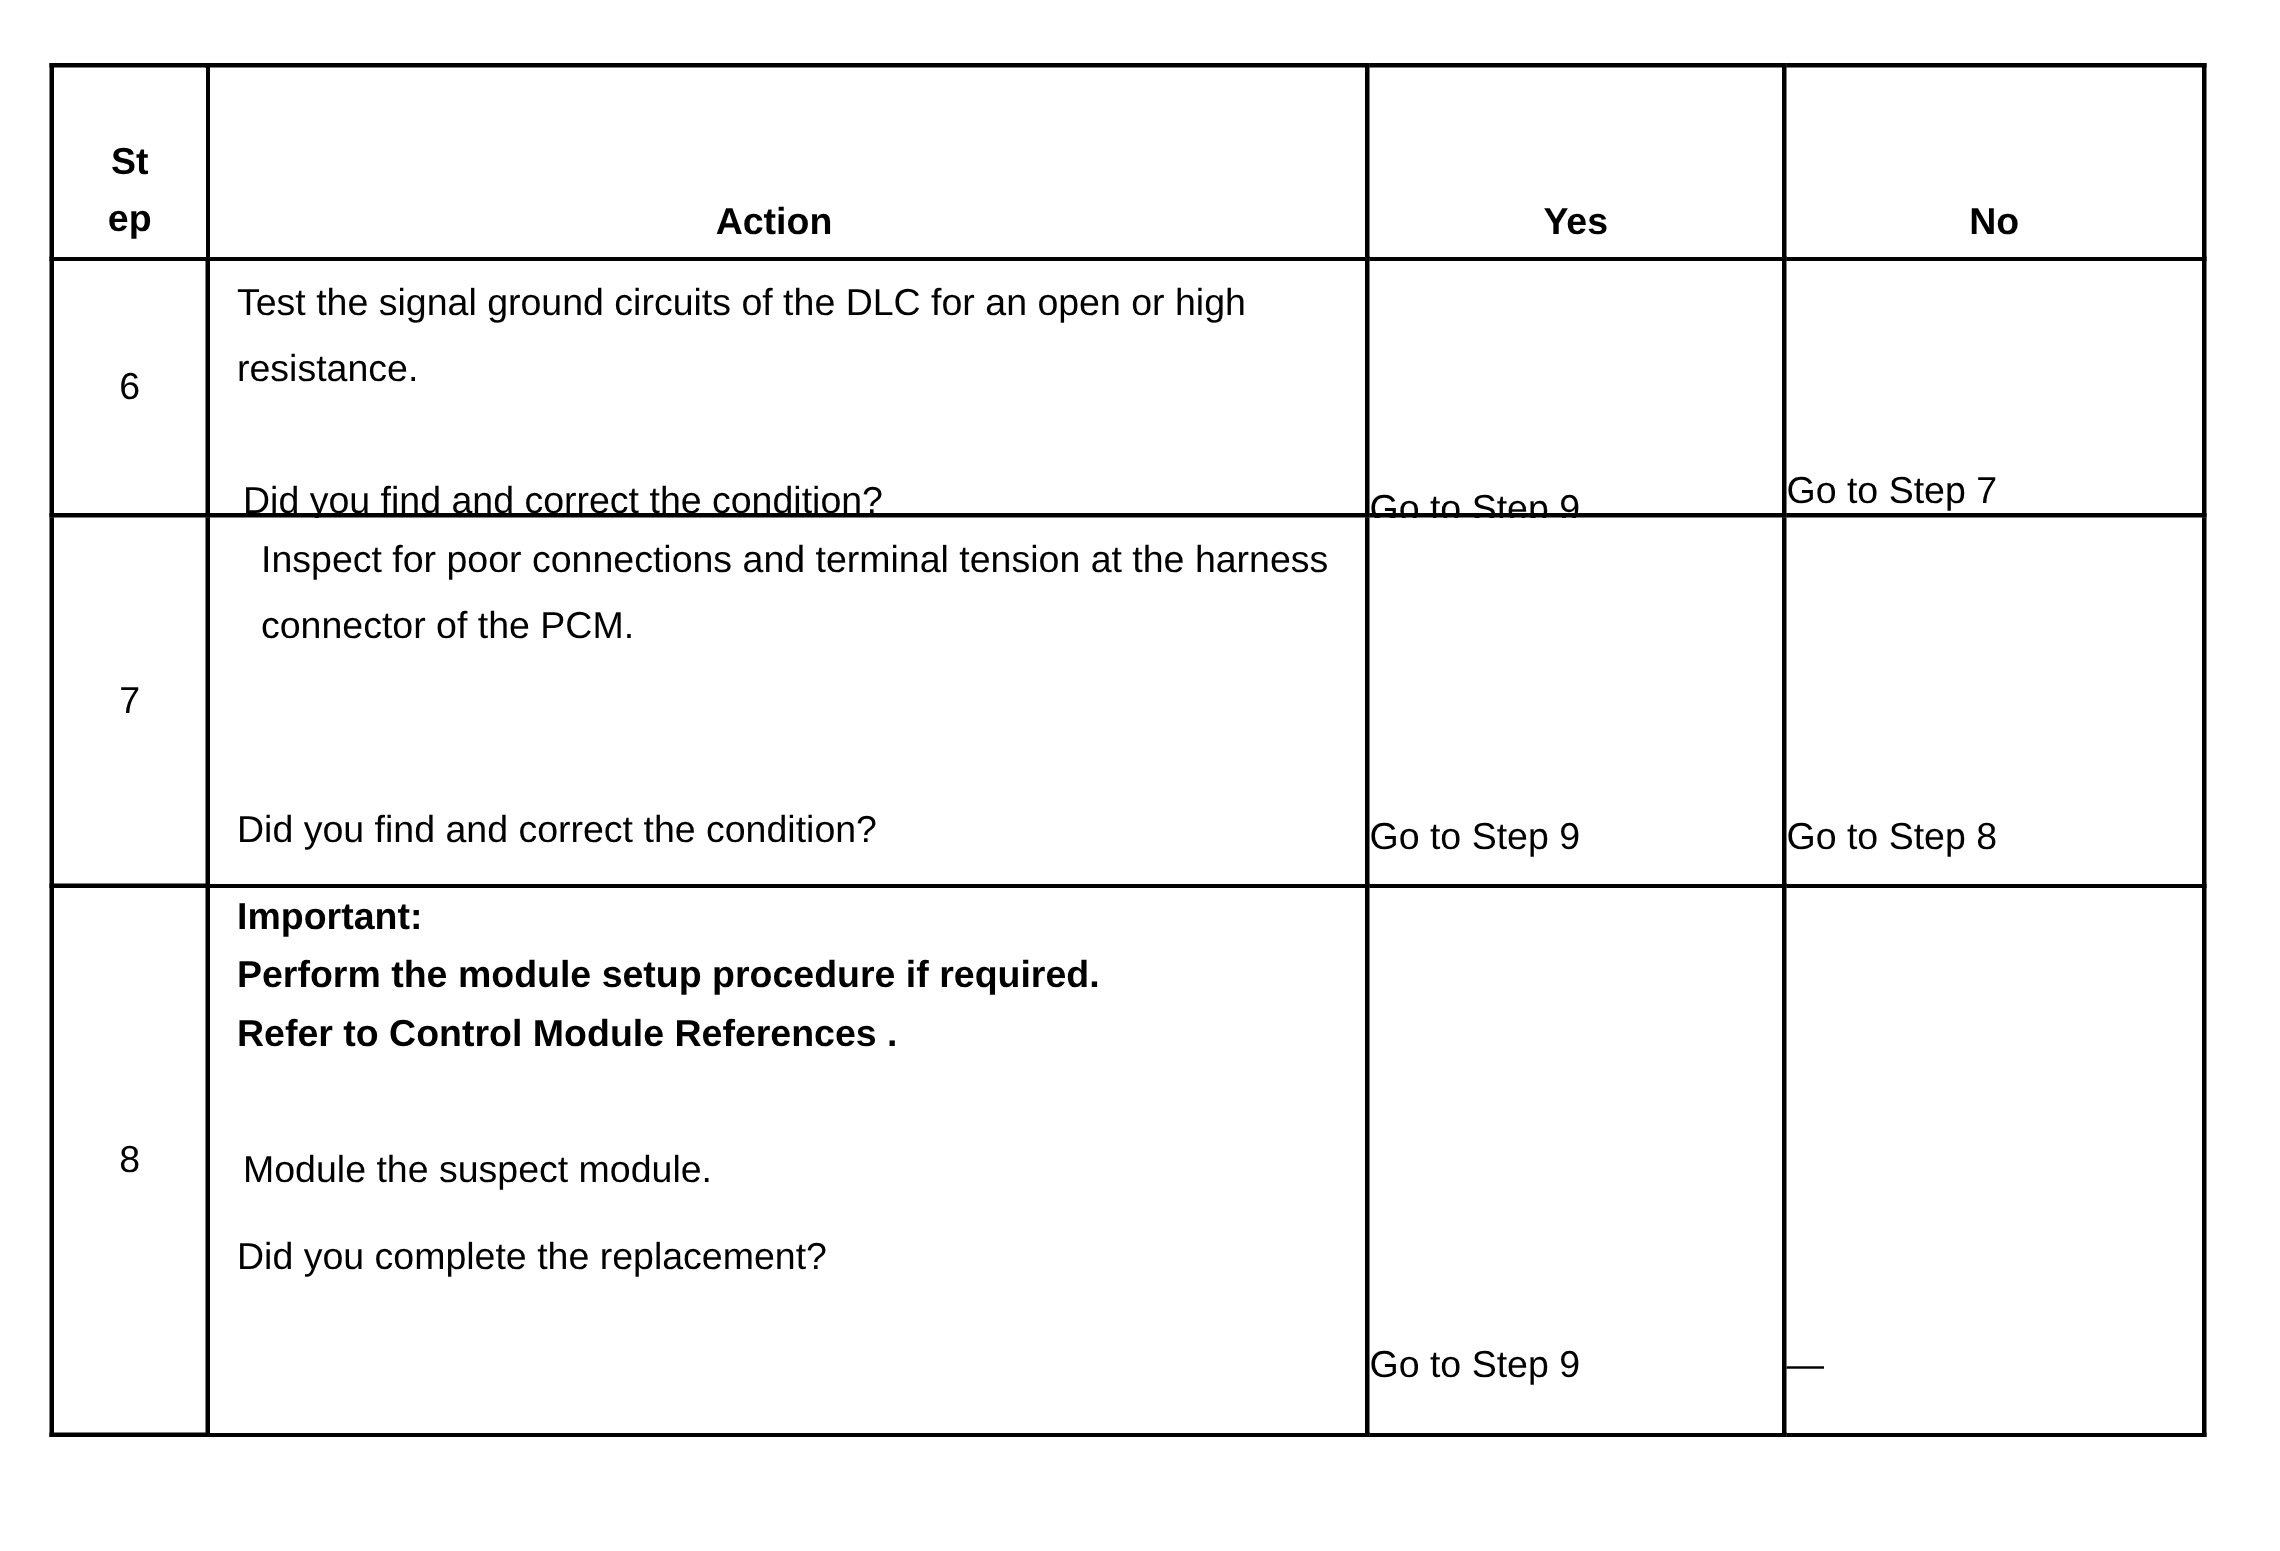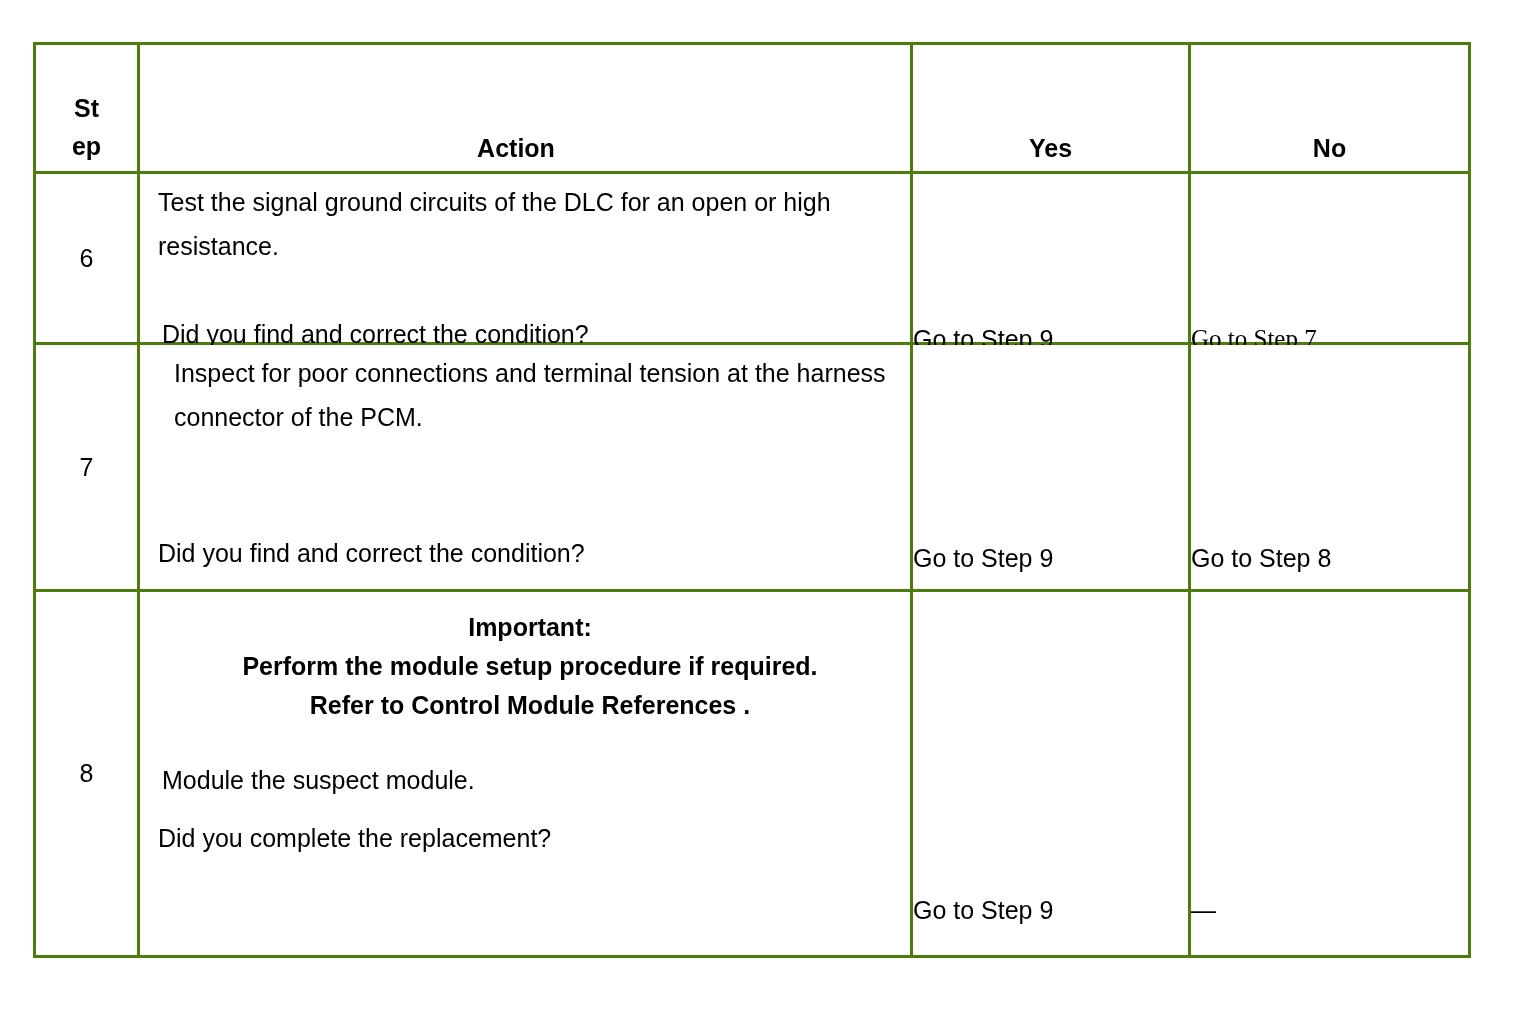--- a/index.html
+++ b/index.html
@@ -28,21 +28,21 @@
     position: absolute;
     left: 33px;
     top: 42px;
     width: 1435px;
     border-collapse: collapse;
     table-layout: fixed;
     background: #ffffff;
   }
   .diag-table td,
   .diag-table th {
-    border: 3px solid #4d7c0f;
+    border: 3px solid #000000;
     padding: 0;
     vertical-align: top;
     background: #ffffff;
   }
 
   
   col.c-step   { width: 104px; }
   col.c-action { width: 773px; }
   col.c-yes    { width: 278px; }
   col.c-no     { width: 280px; }
@@ -164,21 +164,21 @@
             <div class="action-para indent" style="top:138px;">Did you find and correct the condition?</div>
           </div>
         </td>
         <td class="ans-cell">
           <div class="rowbox" style="position:relative;">
             <div class="ans-text" style="top:150px;">Go to Step 9</div>
           </div>
         </td>
         <td class="ans-cell">
           <div class="rowbox" style="position:relative;">
-            <div class="ans-text" style="top:150px;font-family:Liberation Serif, serif;">Go to Step 7</div>
+            <div class="ans-text" style="top:138px;">Go to Step 7</div>
           </div>
         </td>
       </tr>
 
       <tr class="row7">
         <td class="step-cell">
           <div class="rowbox" style="display:flex;align-items:center;justify-content:center;">
             <span>7</span>
           </div>
         </td>
@@ -201,21 +201,21 @@
       </tr>
 
       <tr class="row8">
         <td class="step-cell">
           <div class="rowbox" style="display:flex;align-items:center;justify-content:center;">
             <span>8</span>
           </div>
         </td>
         <td class="action-cell">
           <div class="rowbox action-inner">
-            <div class="action-para bold" style="top:16px;text-align:center;">Important:
+            <div class="action-para bold" style="top:0;">Important:
 Perform the module setup procedure if required.
 Refer to Control Module References .</div>
             <div class="action-para indent" style="top:166px;">Module the suspect module.</div>
             <div class="action-para" style="top:224px;">Did you complete the replacement?</div>
           </div>
         </td>
         <td class="ans-cell">
           <div class="rowbox" style="position:relative;">
             <div class="ans-text" style="top:303px;">Go to Step 9</div>
           </div>

